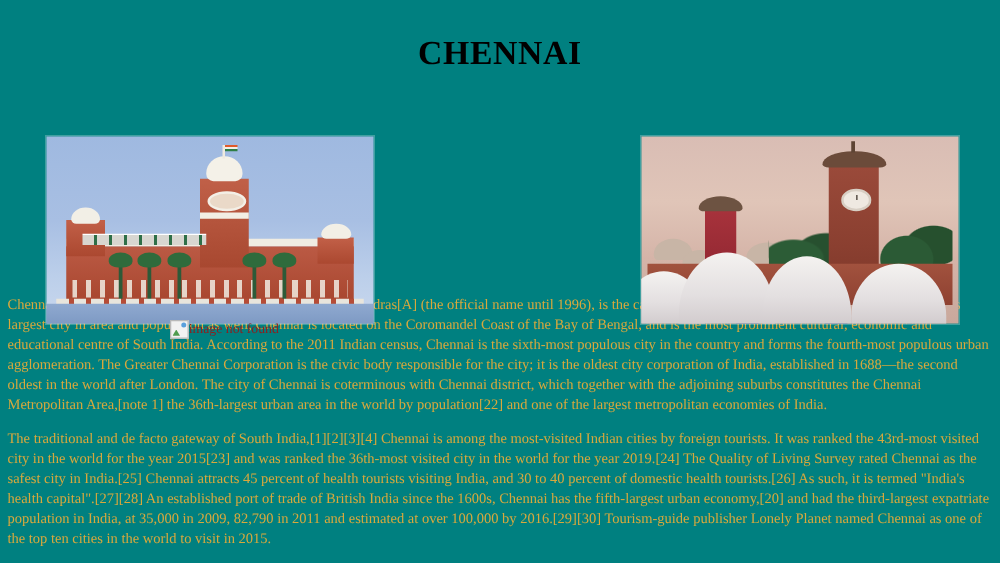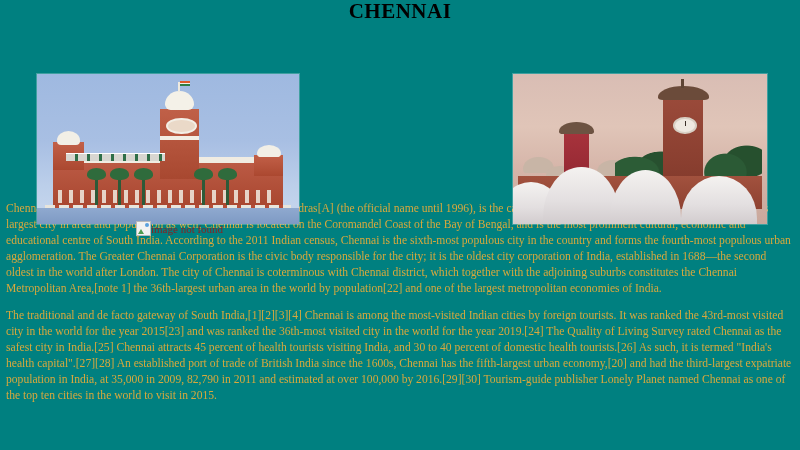--- a/index.html
+++ b/index.html
@@ -13,24 +13,24 @@
     font-family: "Liberation Serif", "DejaVu Serif", serif;
     overflow: hidden;
     position: relative;
   }
 
   .page-title {
     text-align: center;
     color: #000000;
     font-family: "Liberation Serif", "DejaVu Serif", serif;
     font-weight: bold;
-    font-size: 21px;
+    font-size: 27px;
     letter-spacing: 0.5px;
     margin: 0;
-    padding-top: 0;
+    padding-top: 28px;
     line-height: 1.1;
   }
 
   .figures {
     position: relative;
     height: 172px;
   }
 
   .figure {
     position: absolute;

